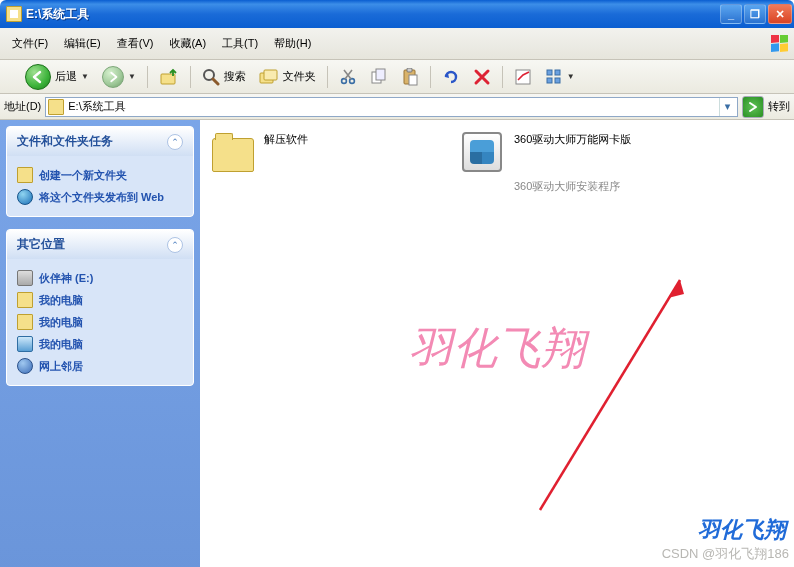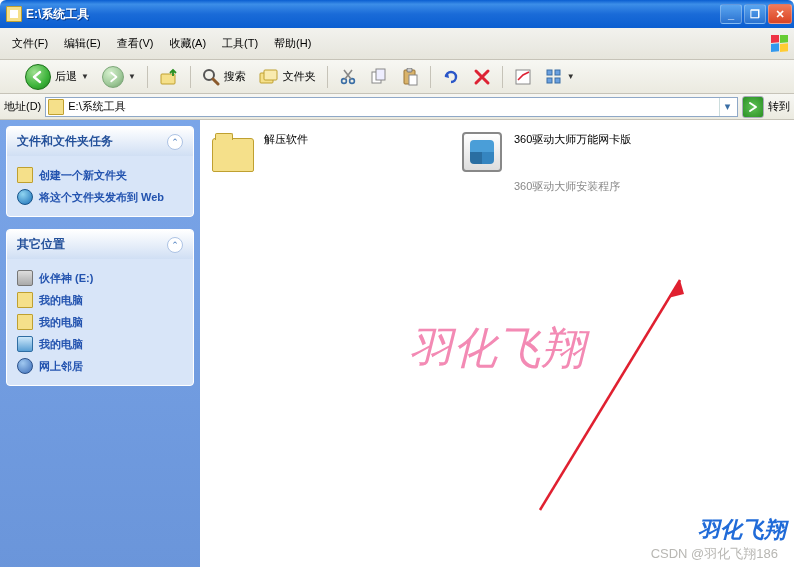--- a/index.html
+++ b/index.html
@@ -57,21 +57,21 @@
 .app-box { width:40px; height:40px; border:2px solid #888; border-radius:4px; background:linear-gradient(#fff,#ddd); display:flex; align-items:center; justify-content:center; }
 .app-inner { width:24px; height:24px; background: conic-gradient(#4a9ed8 0 25%, #3585c0 25% 50%, #2a6ea2 50% 75%, #4a9ed8 75%); border-radius:4px; }
 .file-label { font-size:11px; }
 .file-label .line1 { color:#000; }
 .file-label .line2 { color:#888;margin-top:32px; }
 
 .watermark { position:absolute; left:50%; top:50%; transform:translate(-50%,-50%); font-family:"KaiTi","STKaiti",serif; font-size:44px; color:#f38ab4; font-style:italic; pointer-events:none; white-space:nowrap; }
 .arrow { position:absolute; left:320px; top:140px; pointer-events:none; }
 
 .brand-corner { position:absolute; right:8px; bottom:22px; font-family:"KaiTi","STKaiti",serif; font-size:22px; color:#206bd8; font-style:italic; font-weight:bold; }
-.csdn-corner { position:absolute; right:16px; bottom:4px; font-size:13px; color:#b8b7b3; font-family: Arial, sans-serif; }
+.csdn-corner { position:absolute; right:5px; bottom:4px; font-size:13px; color:#b8b7b3; font-family: Arial, sans-serif; }
 </style>
 </head>
 <body>
 
 <div class="titlebar">
   <span class="ticon"></span>
   <span class="title-text">E:\系统工具</span>
   <div class="win-btns">
     <div class="win-btn btn-min">_</div>
     <div class="win-btn btn-max">❐</div>

